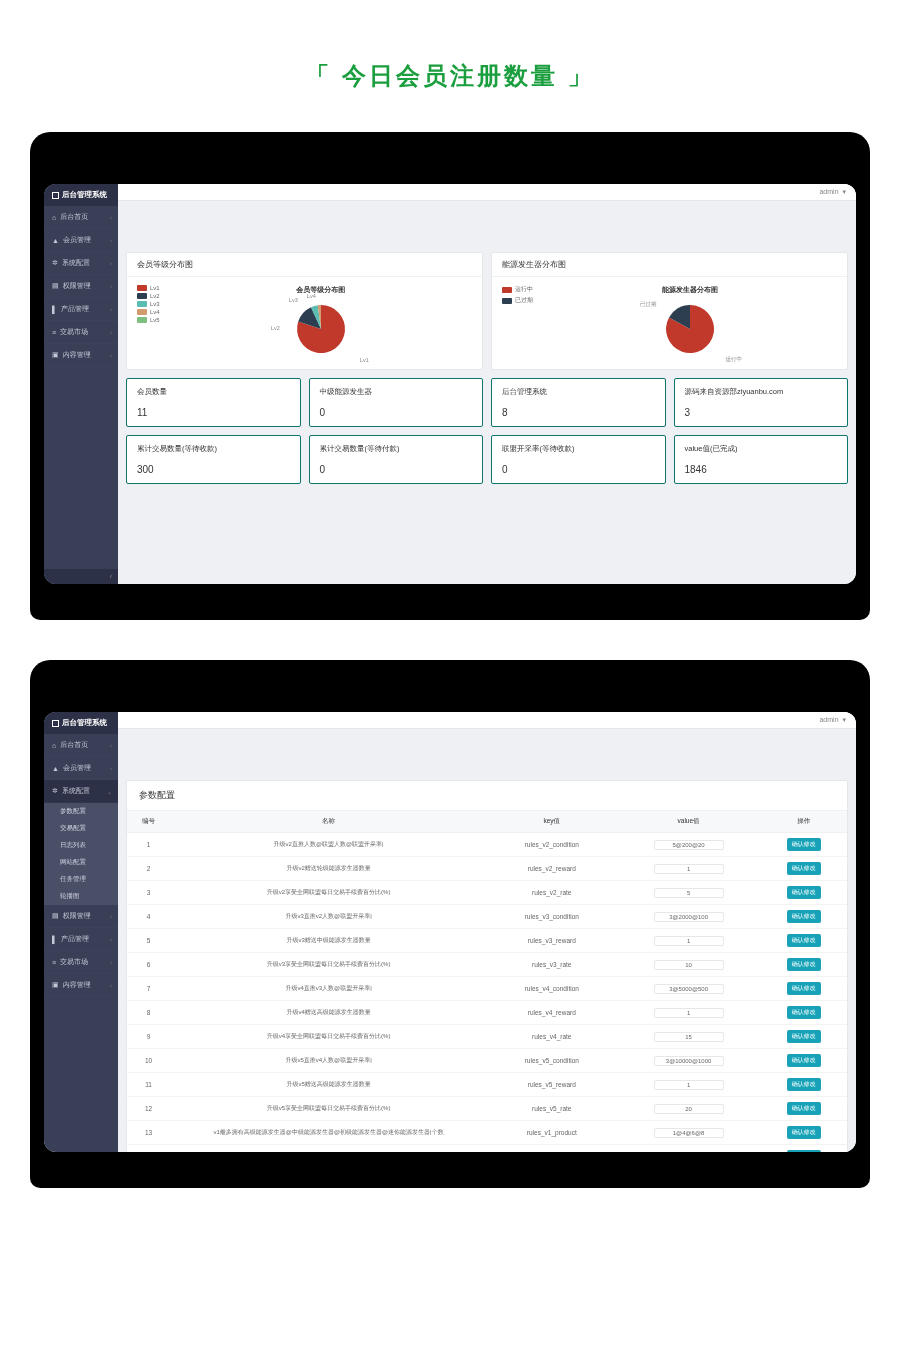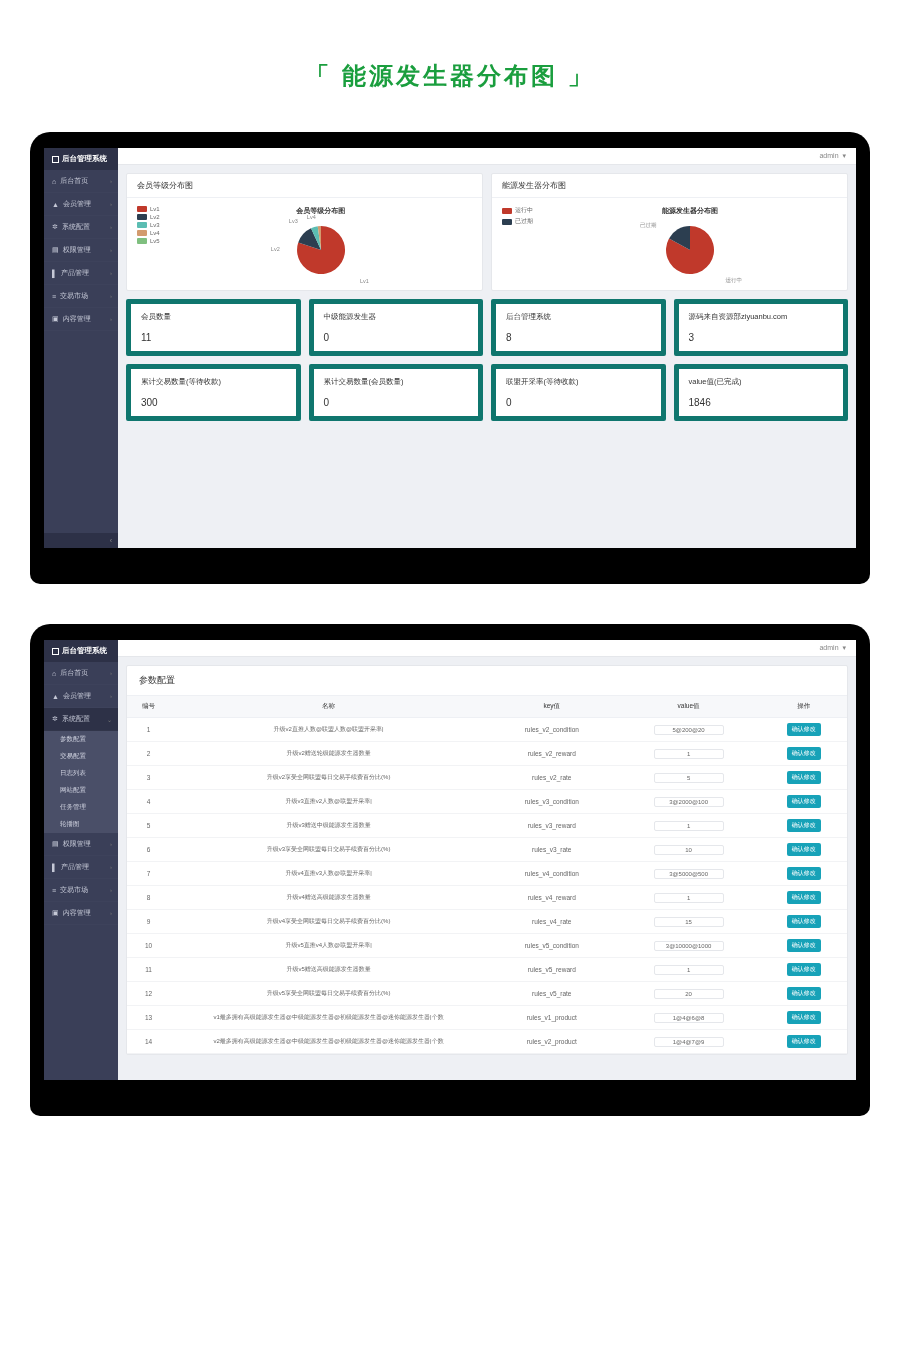--- a/index.html
+++ b/index.html
@@ -1,75 +1,75 @@
 <!DOCTYPE html>
 <html><head>
 <meta charset="utf-8">
 <style>
 * { box-sizing: border-box; margin: 0; padding: 0; }
 body { background: #fff; font-family: "Microsoft YaHei", Arial, sans-serif; }
 
 .page-title { text-align: center; color: #1a9e3e; font-size: 24px; font-weight: bold; padding: 60px 0 40px; letter-spacing: 3px; }
 
 .monitor { width: 840px; margin: 0 auto 40px; background: #000; border-radius: 20px 20px 10px 10px; padding: 16px 14px 6px 14px; position: relative; }
-.monitor-screen { background: #eef0f4; border-radius: 0; overflow: hidden; position: relative; }
+.monitor-screen { background: #eef0f4; border-radius: 12px; overflow: hidden; position: relative; margin-top: 36px; }
 .monitor-base { height: 30px; display: flex; align-items: center; justify-content: center; }
 .apple-icon { color: #aaa; font-size: 14px; }
 
 .admin-shell { display: flex; height: 400px; font-size: 8px; }
 .admin-shell.tall { height: 440px; }
 
 .sidebar { width: 74px; background: #3a3f58; color: #c5c8d6; display: flex; flex-direction: column; flex-shrink: 0; }
 .sidebar-header { background: #2d3147; padding: 6px 8px; font-size: 7.5px; font-weight: bold; color: #fff; display: flex; align-items: center; gap: 3px; }
 .sidebar-item { padding: 6px 8px; font-size: 7px; display: flex; align-items: center; gap: 4px; border-bottom: 1px solid rgba(255,255,255,0.02); position: relative; }
 .sidebar-item .chev { position: absolute; right: 6px; color: #777; font-size: 6px; }
 .sidebar-item.active { background: #2d3147; }
 .sidebar-sub { padding: 4px 8px 4px 16px; font-size: 6.5px; background: #4a4f68; color: #d0d3e0; }
 .sidebar-collapse { margin-top: auto; text-align: right; padding: 4px 6px; font-size: 7px; color: #888; background: #2d3147; }
 
-.main { flex: 1; display: flex; flex-direction: column; background: #eef0f4; overflow: hidden; }
+.main { flex: 1; display: flex; flex-direction: column; background: #eef0f4; overflow: hidden; gap: 43px; }
 .topbar { background: #fff; border-bottom: 1px solid #e5e7eb; padding: 4px 10px; text-align: right; font-size: 7px; color: #555; }
 .topbar span { margin-left: 2px; color: #888; }
 
 .content { padding: 8px; flex: 1; overflow: hidden; }
 
 .panel-row { display: flex; gap: 8px; margin-bottom: 8px; }
 .panel { background: #fff; border: 1px solid #e5e7eb; border-radius: 2px; flex: 1; }
 .panel-header { padding: 6px 10px; font-size: 8px; border-bottom: 1px solid #eef0f4; color: #333; }
 .panel-body { padding: 8px 10px; display: flex; gap: 10px; }
 
 .legend { display: flex; flex-direction: column; gap: 2px; }
 .legend-item { display: flex; align-items: center; gap: 3px; font-size: 6px; color: #666; }
 .legend-item .sw { width: 10px; height: 6px; border-radius: 1px; }
 
 .chart-area { flex: 1; display: flex; flex-direction: column; align-items: center; }
 .chart-title { font-size: 7px; font-weight: bold; color: #333; margin-bottom: 4px; }
 .pie-wrap { position: relative; }
 .pie-label { position: absolute; font-size: 5.5px; color: #888; }
 
 .stat-grid { display: flex; gap: 8px; margin-bottom: 8px; }
-.stat { flex: 1; background: #fff; border: 5px solid #0f766e; border-radius: 2px; padding: 8px 10px; }
+.stat { flex: 1; background: #fff; border: 1px solid #0f766e; border-radius: 2px; padding: 8px 10px; }
 .stat-label { font-size: 7.5px; color: #333; margin-bottom: 10px; }
 .stat-value { font-size: 10px; color: #333; }
 
 .config-panel { background: #fff; border: 1px solid #e5e7eb; border-radius: 2px; }
 .config-title { padding: 8px 12px; font-size: 9px; color: #333; }
 .config-table { width: 100%; border-collapse: collapse; font-size: 6.5px; }
 .config-table th { background: #f7f8fa; padding: 6px 4px; text-align: center; color: #333; font-weight: normal; border-top: 1px solid #eef0f4; border-bottom: 1px solid #eef0f4; }
 .config-table td { padding: 5px 4px; text-align: center; color: #666; border-bottom: 1px solid #f2f3f5; }
 .config-table td.name-col { font-size: 6px; }
 .val-input { width: 70px; border: 1px solid #e5e7eb; padding: 1px 4px; font-size: 6px; text-align: center; color: #666; background: #fff; border-radius: 2px; }
 .btn-modify { background: #17a2b8; color: #fff; border: none; padding: 2px 5px; font-size: 6px; border-radius: 2px; }
 
 .sq-icon { display:inline-block; width:7px; height:7px; border:1.5px solid currentColor; }
 </style>
 </head>
 <body>
 
-<div class="page-title">「 能源发生器分布图 」</div>
+<div class="page-title">「 今日会员注册数量 」</div>
 
 <div class="monitor">
   <div class="monitor-screen">
     <div class="admin-shell">
       <div class="sidebar">
         <div class="sidebar-header">
           <span class="sq-icon"></span>
           <span>后台管理系统</span>
         </div>
         <div id="sb1">
@@ -207,21 +207,21 @@
                 <div class="stat-label">源码来自资源部ziyuanbu.com</div>
                 <div class="stat-value">3</div>
               </div>
             </div>
           <div class="stat-grid" id="stats2">
               <div class="stat">
                 <div class="stat-label">累计交易数量(等待收款)</div>
                 <div class="stat-value">300</div>
               </div>
               <div class="stat">
-                <div class="stat-label">累计交易数量(会员数量)</div>
+                <div class="stat-label">累计交易数量(等待付款)</div>
                 <div class="stat-value">0</div>
               </div>
               <div class="stat">
                 <div class="stat-label">联盟开采率(等待收款)</div>
                 <div class="stat-value">0</div>
               </div>
               <div class="stat">
                 <div class="stat-label">value值(已完成)</div>
                 <div class="stat-value">1846</div>
               </div>

